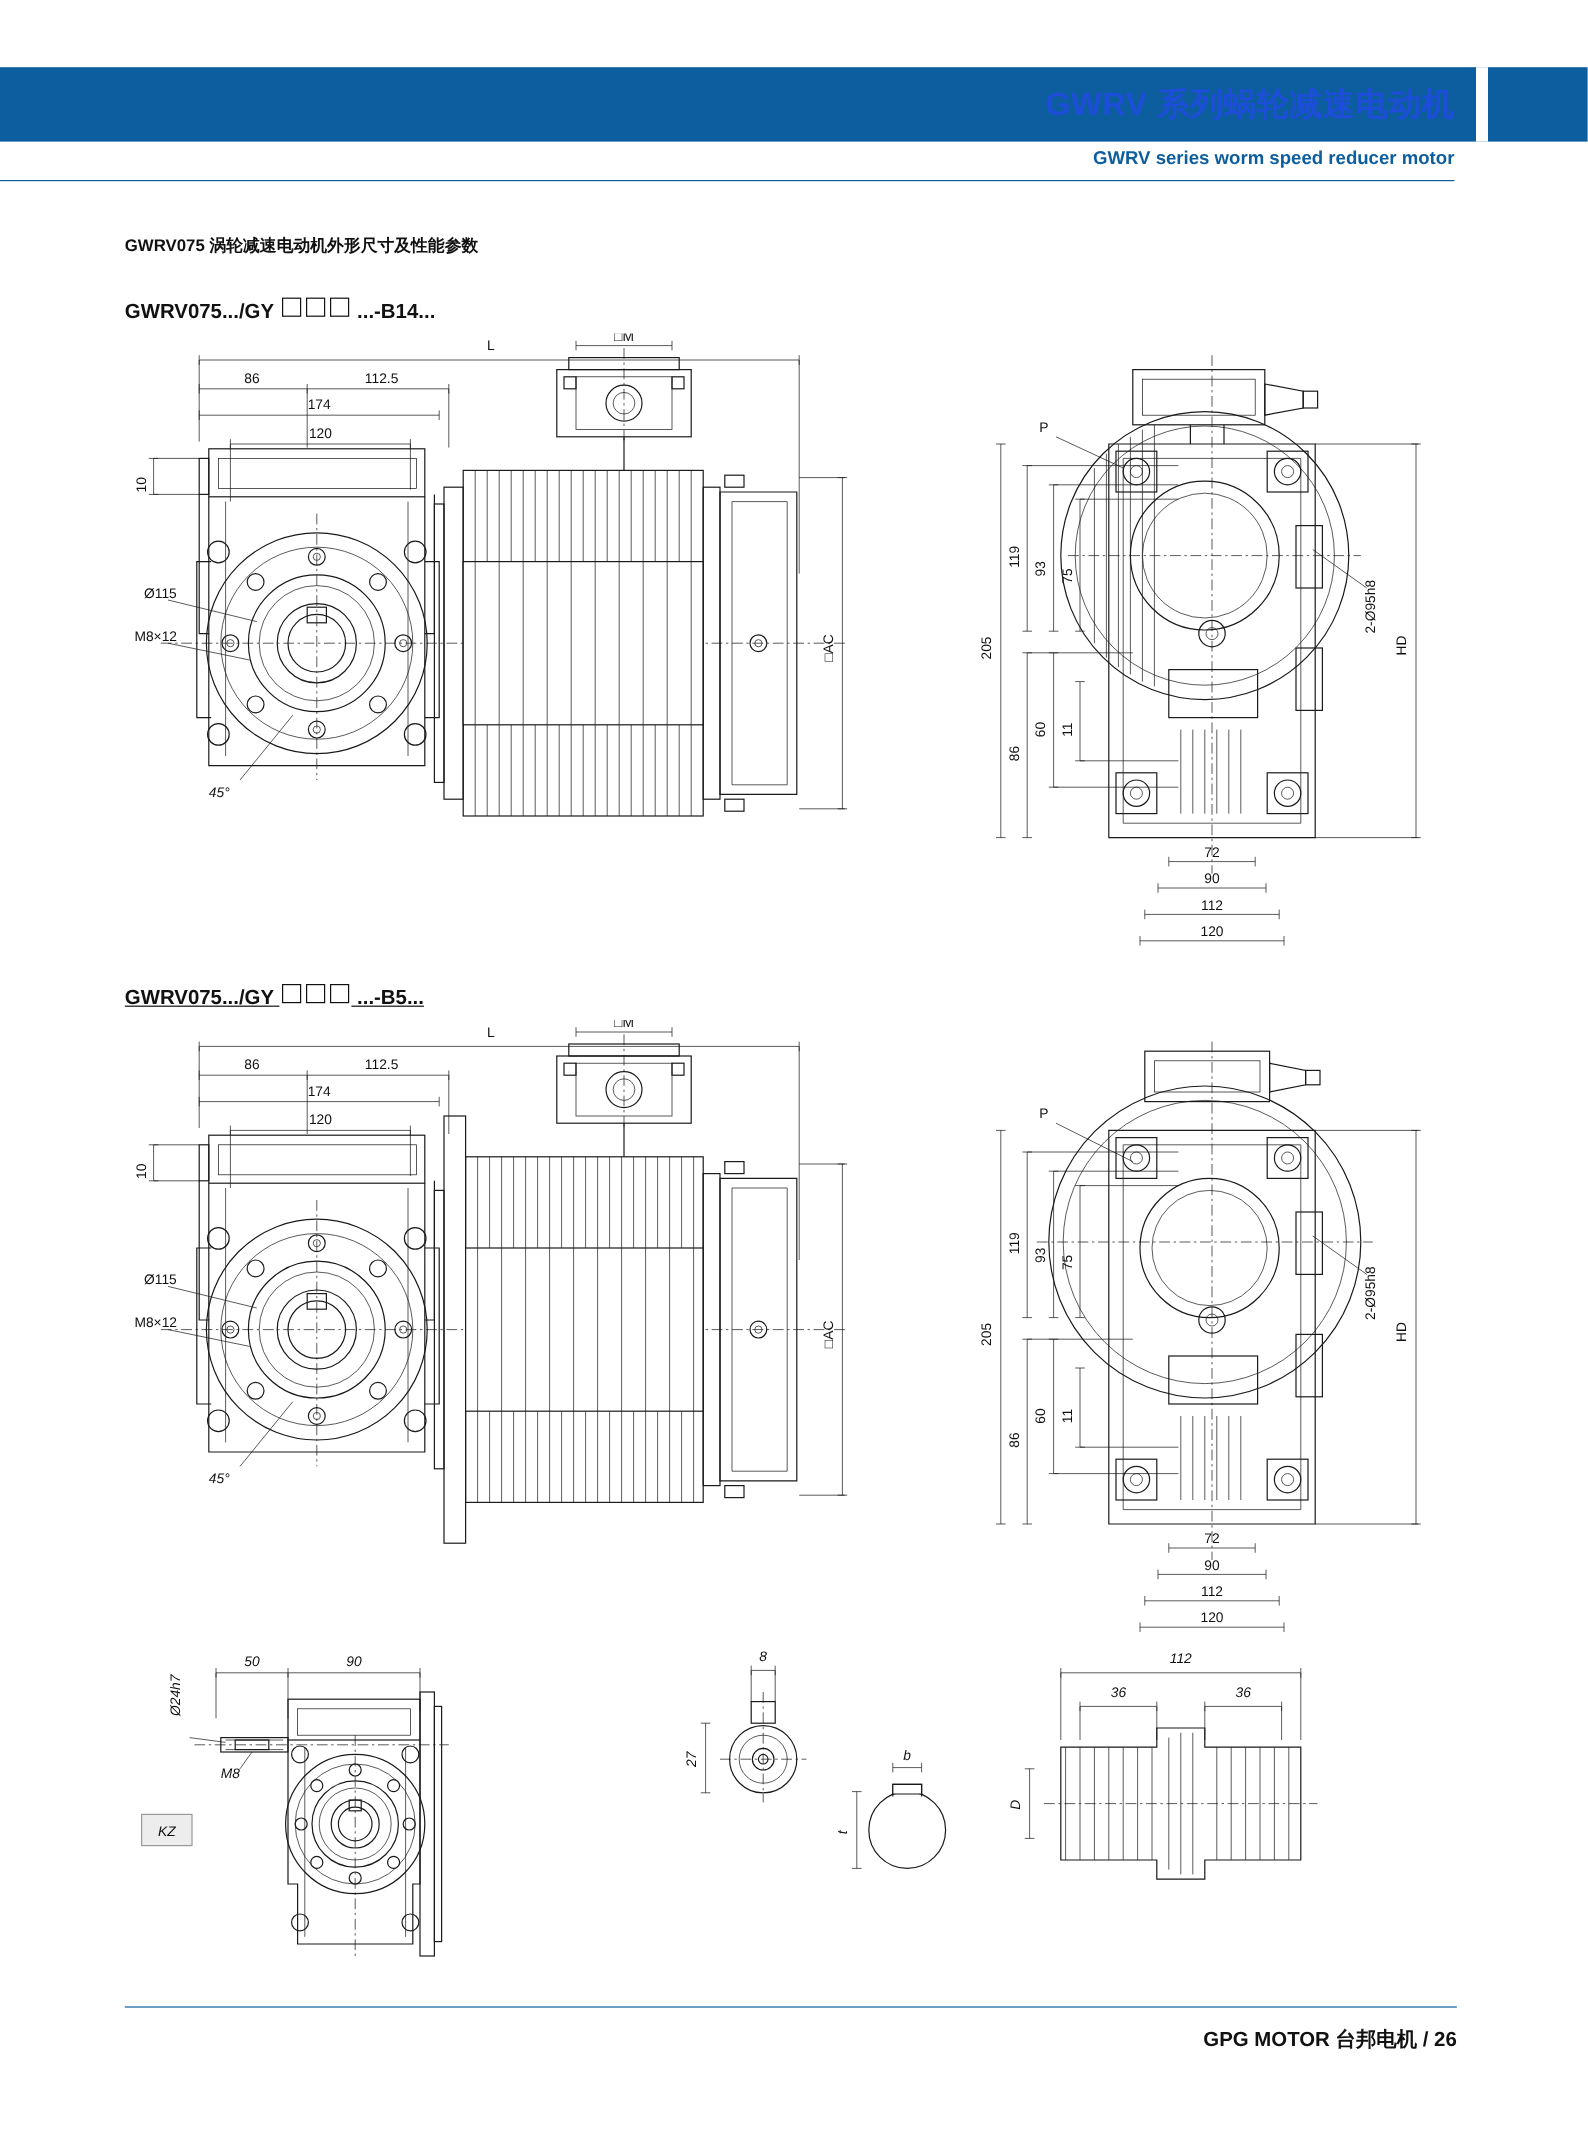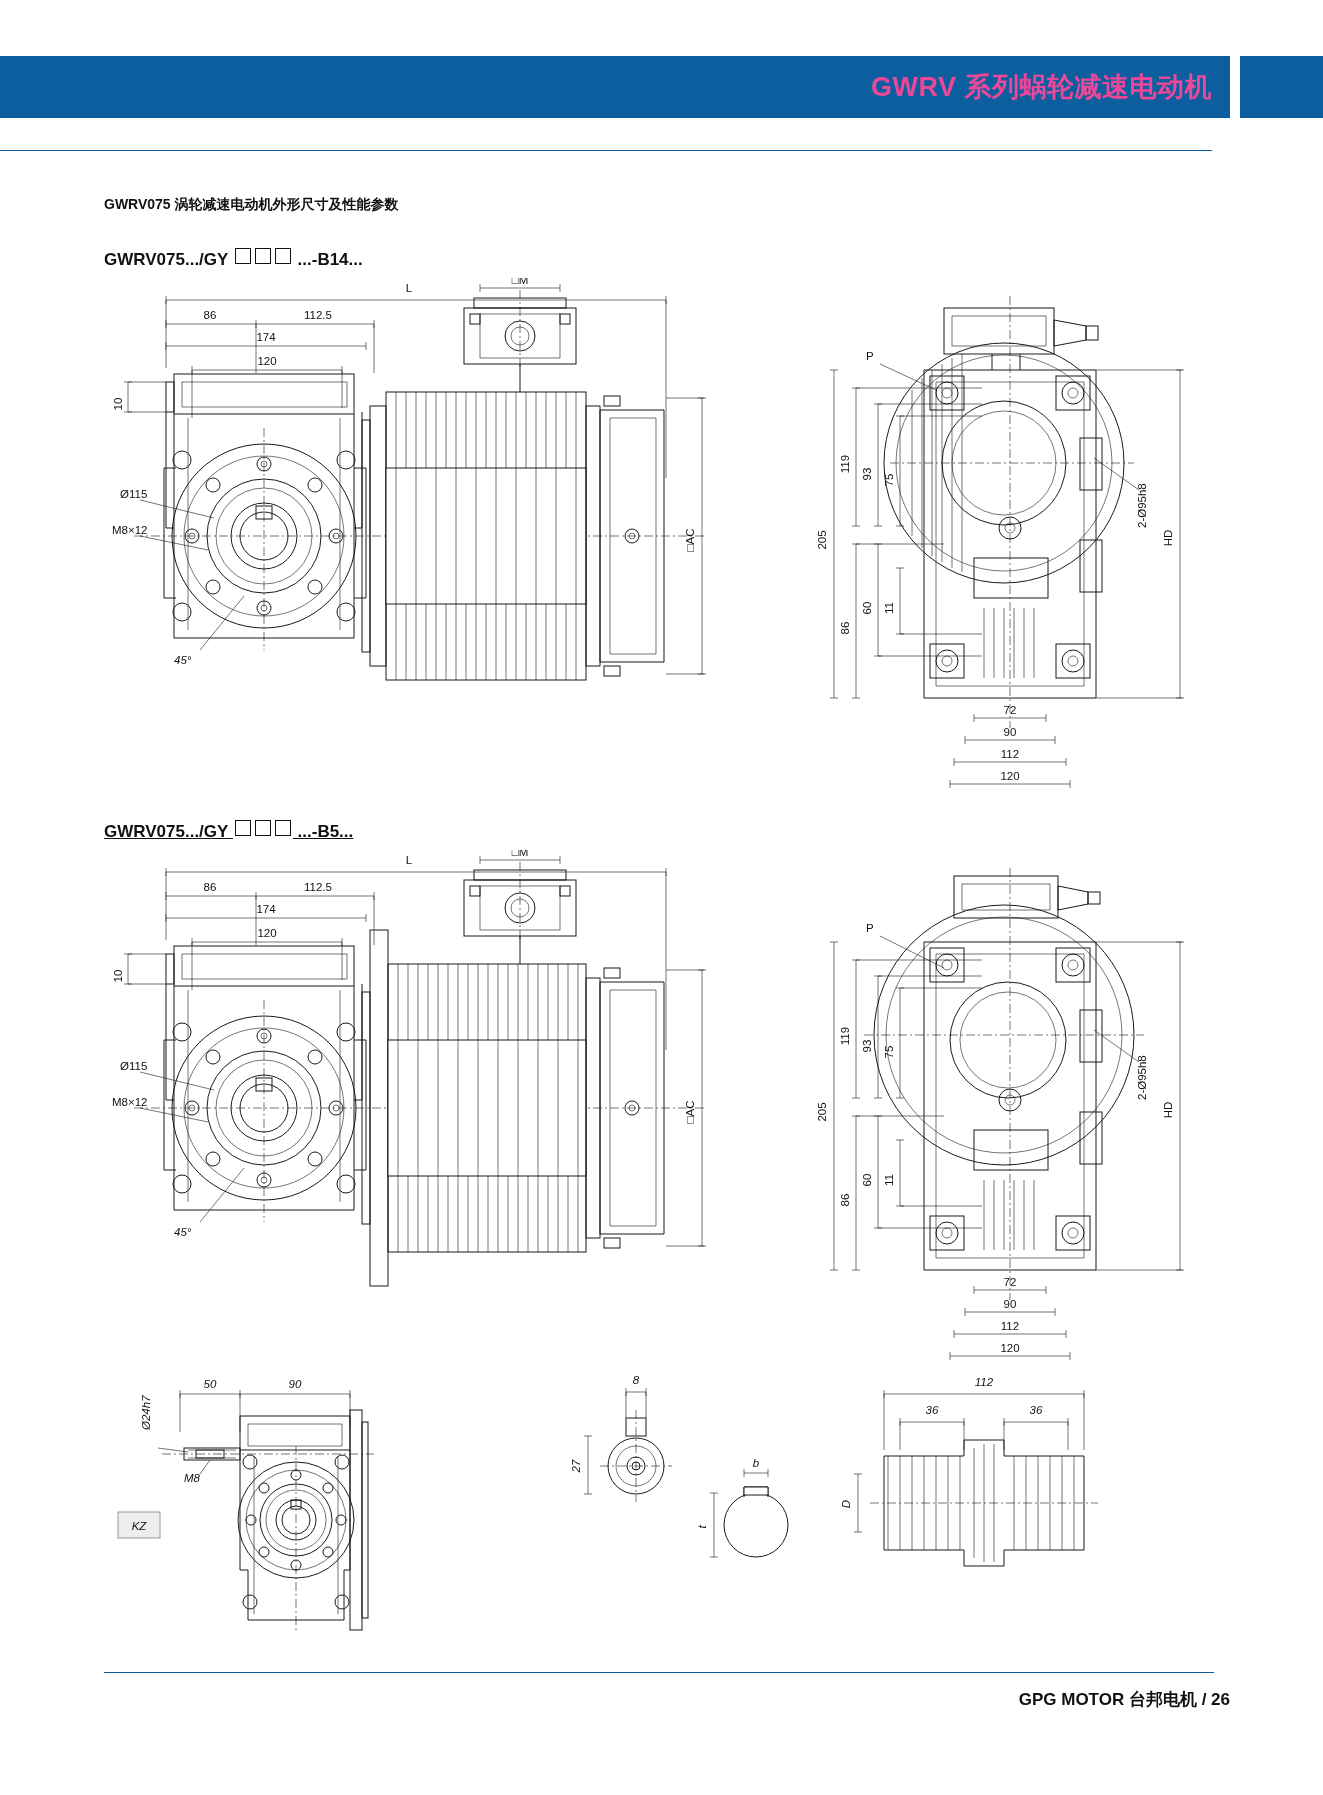--- a/index.html
+++ b/index.html
@@ -18,21 +18,21 @@
   .hdr-band-right{
     position:absolute;left:1240px;top:56px;width:83px;height:62px;
     background:#0d5e9e;
   }
   .hdr-gap{
     position:absolute;left:1230px;top:56px;width:10px;height:62px;background:#ffffff;
   }
   .hdr-title{
     position:absolute;left:0;top:56px;width:1212px;height:62px;
     line-height:62px;text-align:right;
-    color:#ec4899;font-size:27px;font-weight:bold;letter-spacing:.5px;
+    color:#1d4ed8;font-size:27px;font-weight:bold;letter-spacing:.5px;
   }
   .hdr-sub{
     position:absolute;left:0;top:124px;width:1212px;
     text-align:right;color:#0d5e9e;font-size:15.5px;font-weight:bold;
   }
   .hdr-rule{
     position:absolute;left:0;top:150px;width:1212px;height:1px;background:#0d5e9e;
   }
 
   
@@ -46,21 +46,21 @@
     display:inline-block;width:14px;height:14px;border:1.4px solid #111;
     margin:0 2px;vertical-align:1px;
   }
 
   
   .ftr-rule{
     position:absolute;left:104px;top:1672px;width:1110px;height:1px;background:#0d5e9e;
   }
   .ftr-text{
     position:absolute;left:0;top:1688px;width:1214px;text-align:right;
-    font-size:17px;font-weight:bold;color:#111;padding-left:16px;
+    font-size:17px;font-weight:bold;color:#111;
   }
 
   
   .dwg{position:absolute;}
   svg{display:block;}
   .ln{stroke:#1a1a1a;stroke-width:1;fill:none;}
   .ln-t{stroke:#1a1a1a;stroke-width:.6;fill:none;}
   .dash{stroke:#1a1a1a;stroke-width:.6;fill:none;stroke-dasharray:9 3 2 3;}
   .dim{stroke:#1a1a1a;stroke-width:.6;fill:none;}
   .fillw{fill:#ffffff;stroke:#1a1a1a;stroke-width:1;}
@@ -70,20 +70,21 @@
 </style>
 </head>
 <body>
 
 <div class="page">
 
   <div class="hdr-band"></div>
   <div class="hdr-gap"></div>
   <div class="hdr-band-right"></div>
   <div class="hdr-title">GWRV 系列蜗轮减速电动机</div>
+  <div class="hdr-sub">GWRV series worm speed reducer motor</div>
   <div class="hdr-rule"></div>
 
   <div class="sec-title" id="sec-main">GWRV075 涡轮减速电动机外形尺寸及性能参数</div>
 
   <div class="sec-title" id="sec-b14">
     <span>GWRV075.../GY</span>
     <span class="box-sq"></span><span class="box-sq"></span><span class="box-sq"></span>
     <span>...-B14...</span>
   </div>
 

